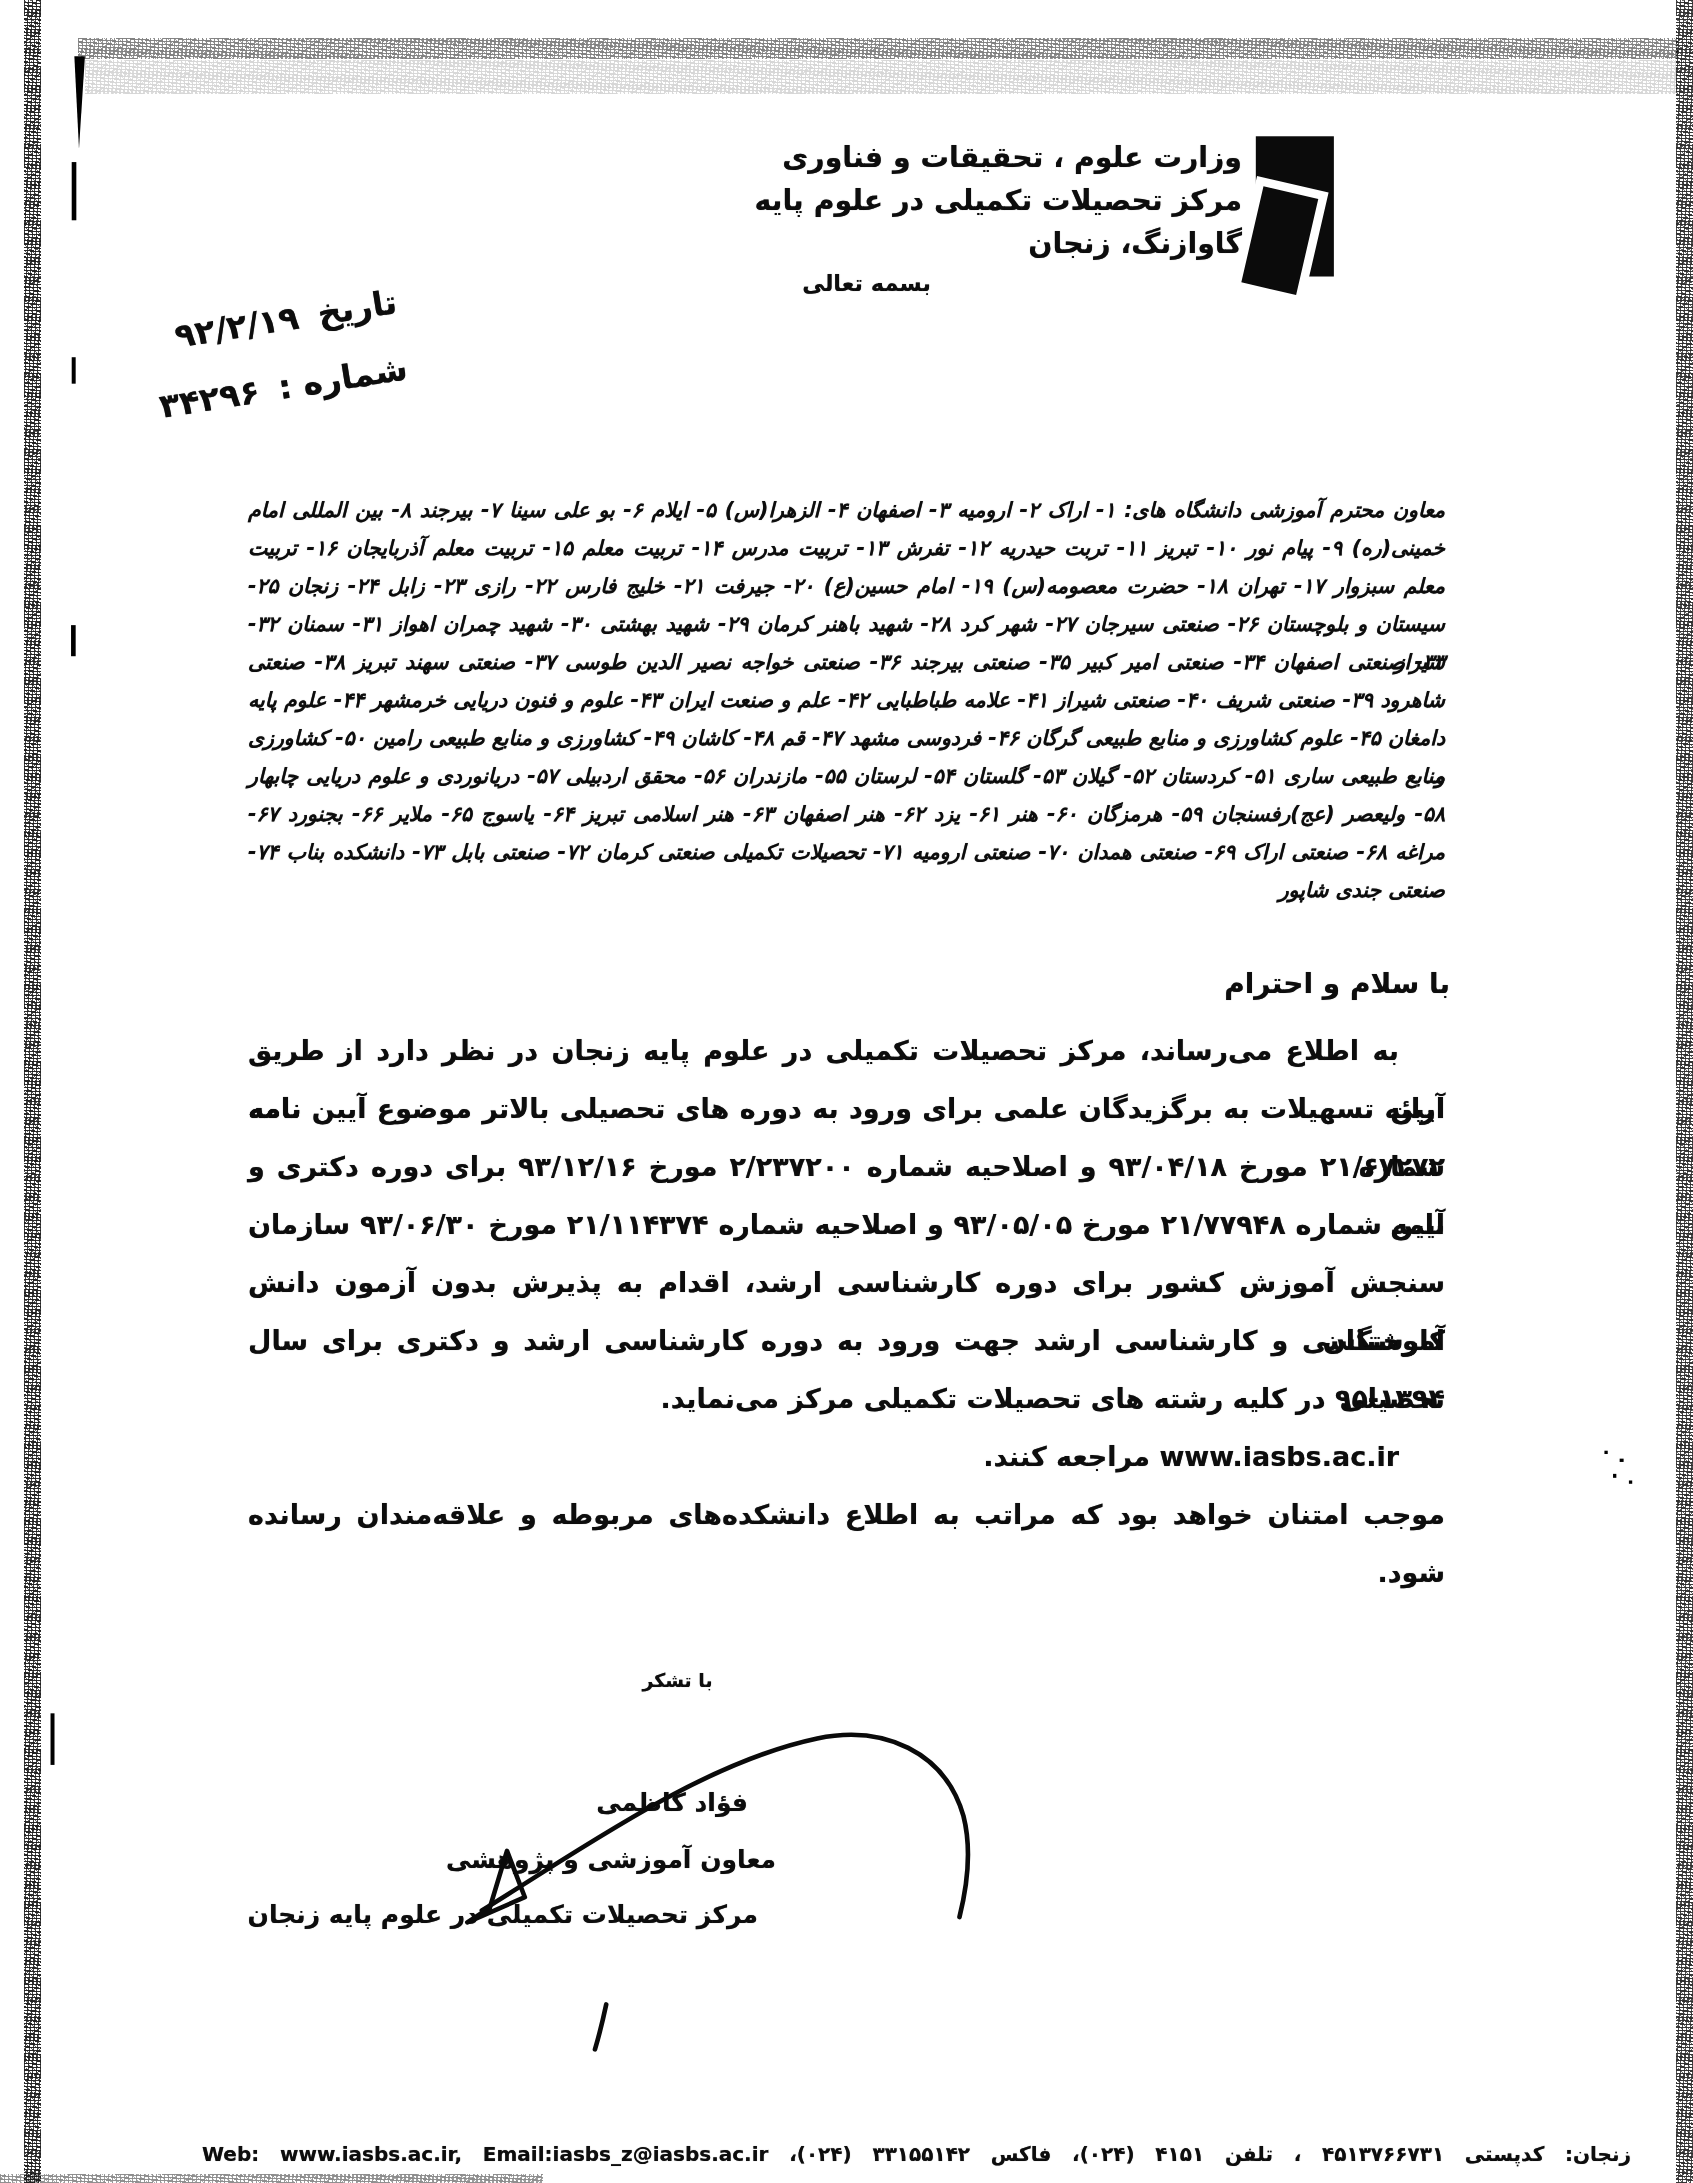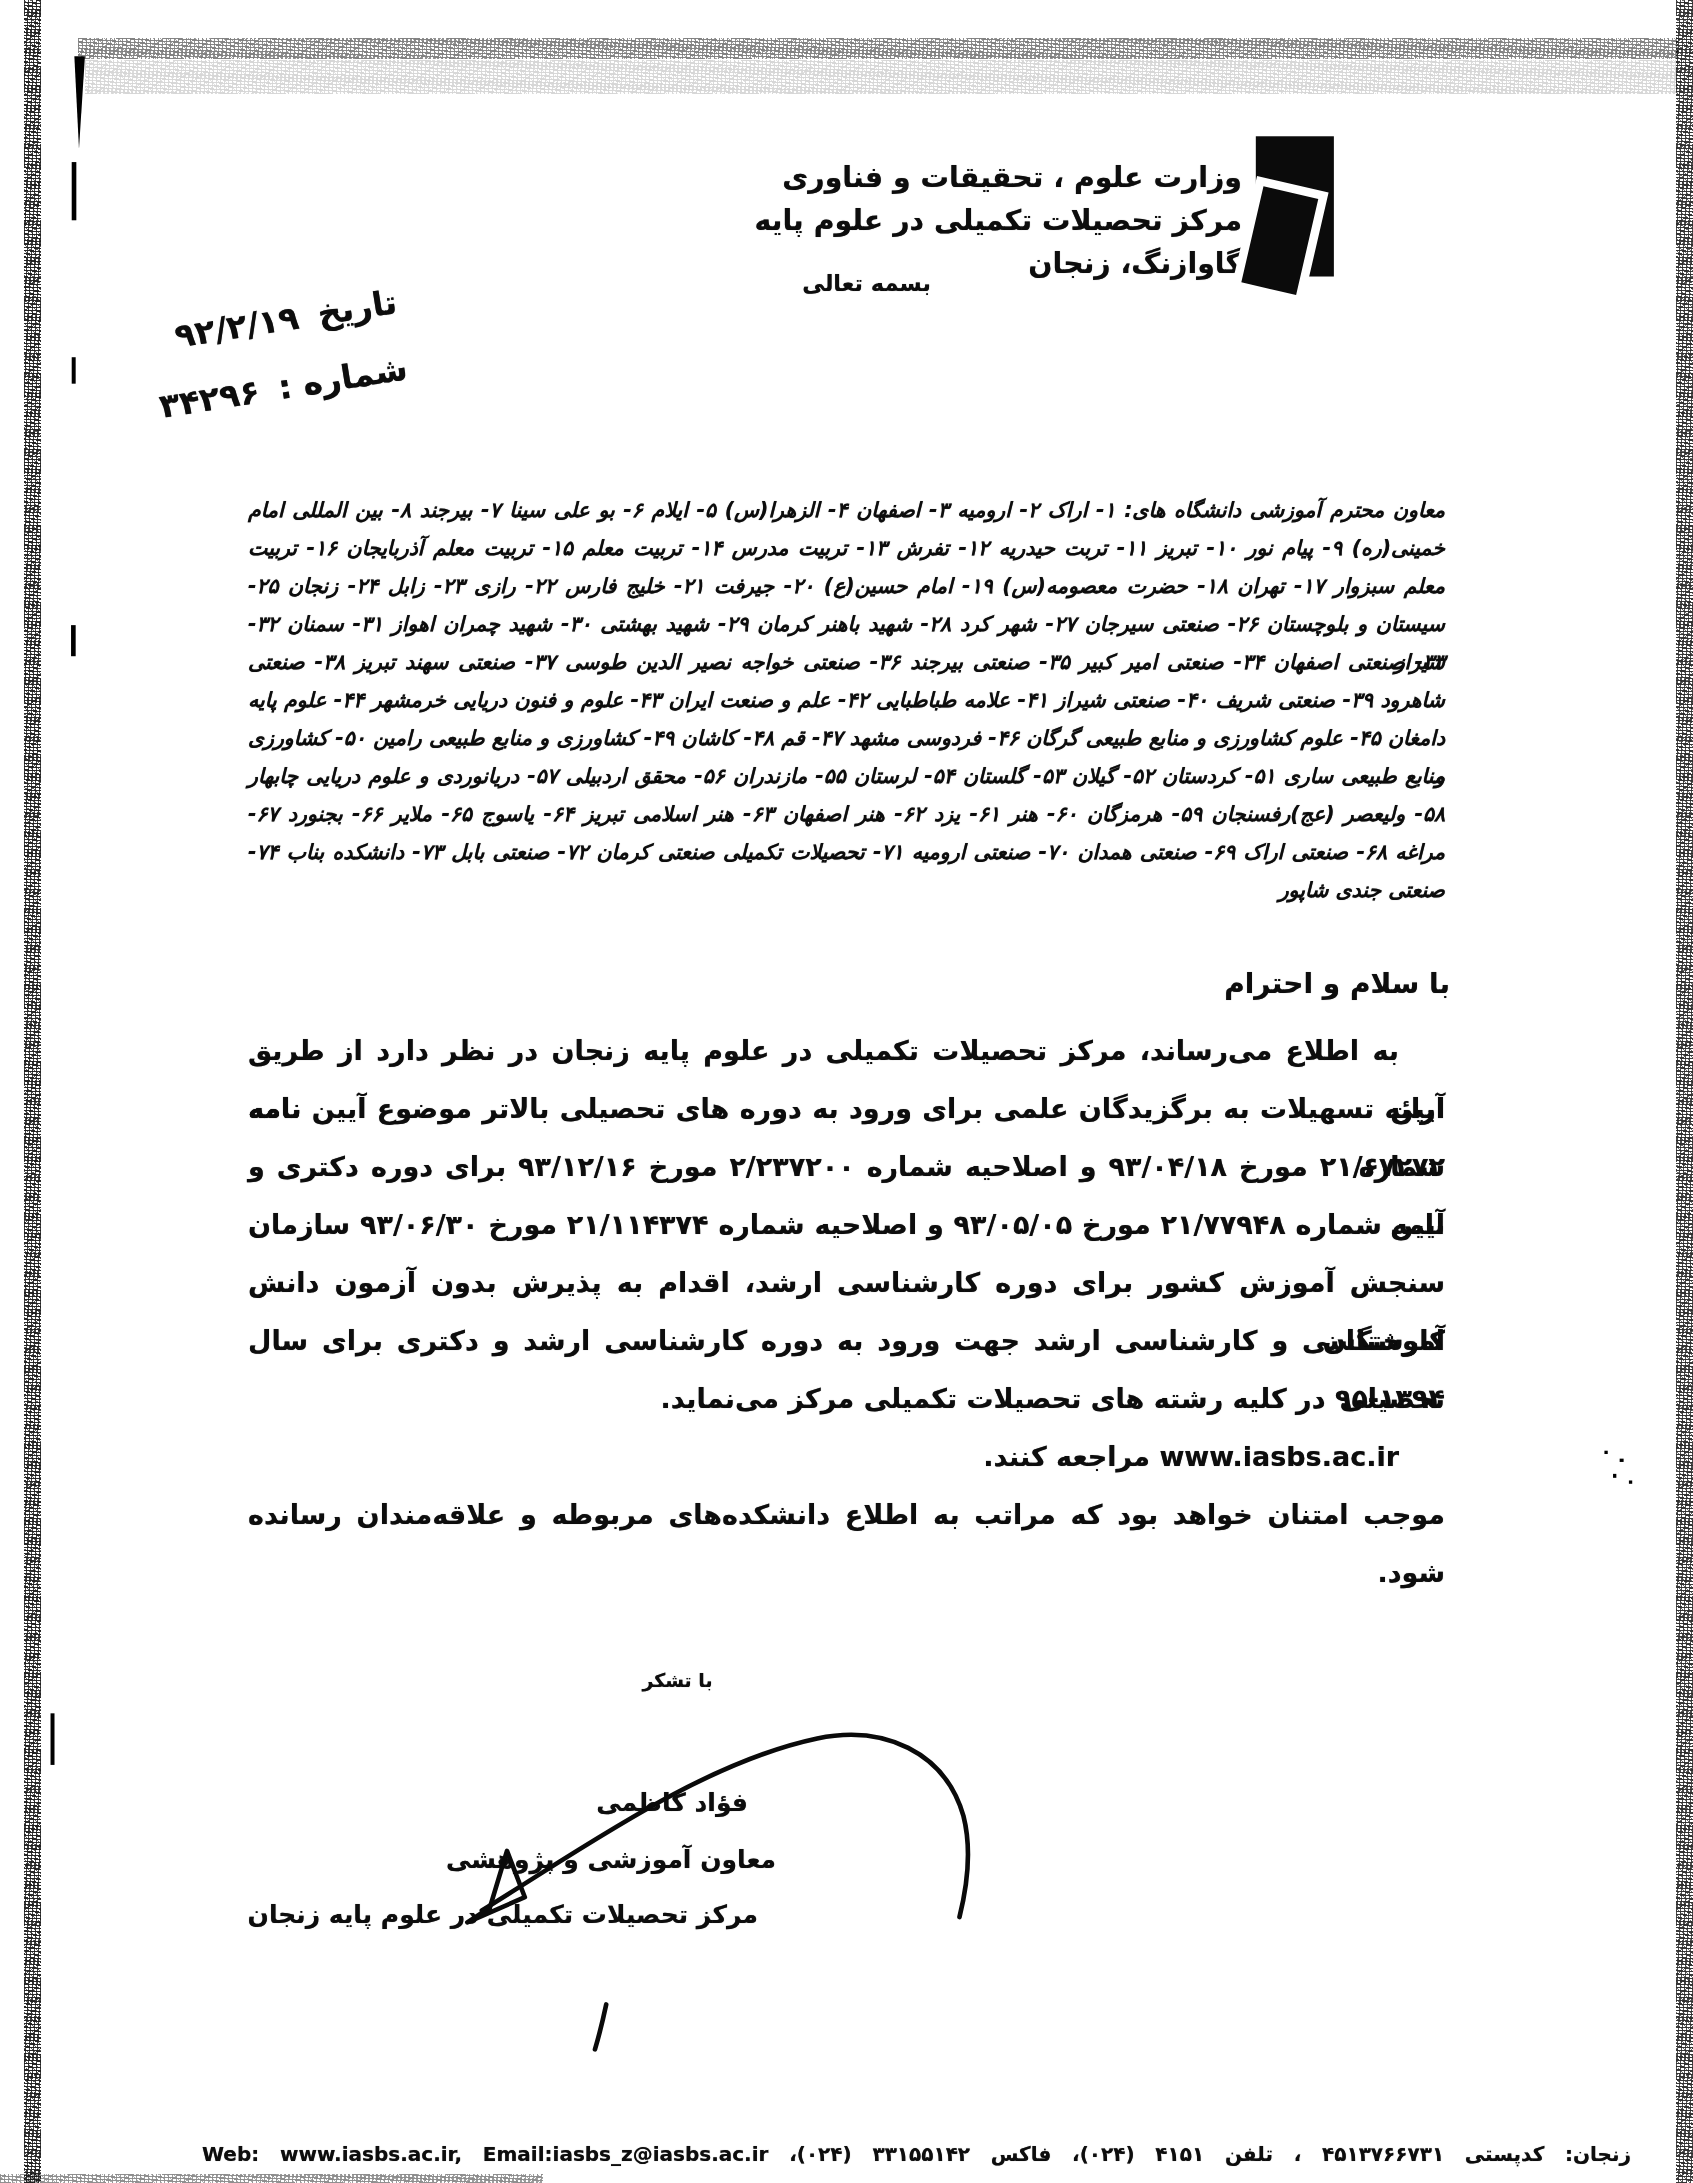--- a/index.html
+++ b/index.html
@@ -16,21 +16,21 @@
       repeating-linear-gradient(4deg,  rgba(0,0,0,.95) 0 1.3px, transparent 1.3px 3.3px),
       repeating-linear-gradient(93deg, rgba(0,0,0,.85) 0 1.3px, transparent 1.3px 4px),
       repeating-linear-gradient(41deg, rgba(0,0,0,.7)  0 0.7px, transparent 0.7px 4.6px);
   }
   .band-left  {left:24px;  top:0;      width:17px;   height:2183px; opacity:.88;}
   .band-right {left:1676px;top:0;      width:17px;   height:2183px; opacity:.82;}
   .band-top   {left:78px; top:38px;   width:1600px; height:21px;   opacity:.5;}
   .band-top2  {left:85px; top:60px;   width:1593px; height:34px;   opacity:.16;}
   .band-bottom{left:0;     top:2174px; width:543px;  height:9.3px;   opacity:.45;}
   
-  .header-block{right:452px;top:156px;text-align:right;direction:rtl;
+  .header-block{right:452px;top:136px;text-align:right;direction:rtl;
     font-size:28.4px;font-weight:bold;line-height:43px;}
   .besmellah{left:754px;top:270px;width:225px;text-align:center;direction:rtl;
     font-size:22.5px;font-weight:bold;}
   
   .stamp{left:149px;top:301px;direction:rtl;transform:rotate(-9deg);
     font-size:33px;font-weight:600;letter-spacing:1.3px;}
   .stamp .row2{margin-top:28px;}
   
   .recipients{left:248px;top:491px;width:1197px;direction:rtl;
     font-size:20.5px;font-weight:bold;}

